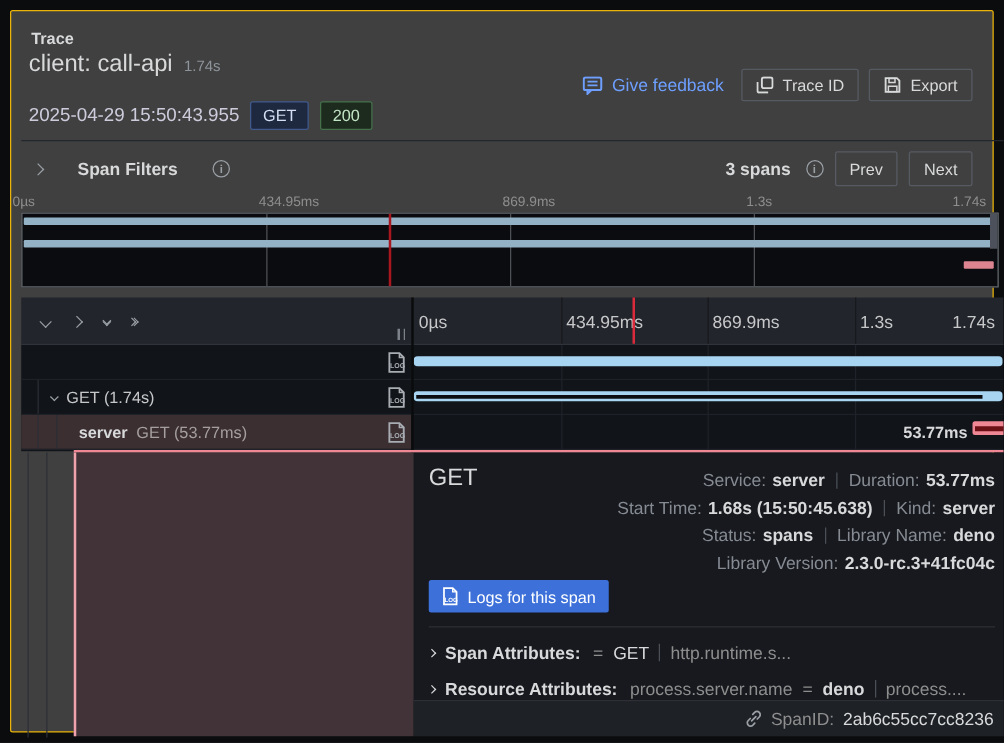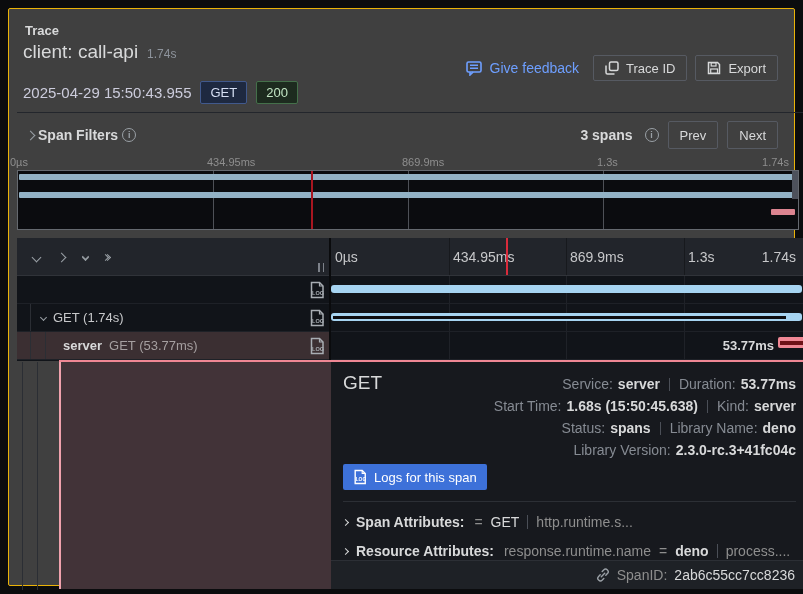--- a/index.html
+++ b/index.html
@@ -19,21 +19,21 @@
   .badge-get { background:#1e2940; border:1px solid #41598c; color:#d5def2; }
   .badge-200 { background:#1d2b1f; border:1px solid #44704a; color:#c2e5c4; }
   .actions { position:absolute; right:16px; top:46px; display:flex; align-items:center; gap:8px; }
   .feedback { display:flex; align-items:center; gap:7px; color:#6e9fff; font-size:14px; font-weight:500; cursor:pointer; margin-right:6px; }
   .btn { display:flex; align-items:center; gap:7px; height:26px; padding:0 11px; background:transparent;
          border:1px solid #565a62; border-radius:2px; color:#d8d9da; font-size:13px; font-weight:500; cursor:pointer; }
   .btn-lg { height:28px; }
 
   
   .section-divider { position:absolute; left:8px; top:103px; width:787px; height:1px; background:#23262c; }
-  .filters-left { position:absolute; left:18px; top:112px; height:28px; display:flex; align-items:center; gap:4px;text-align:center; }
+  .filters-left { position:absolute; left:18px; top:112px; height:28px; display:flex; align-items:center; gap:28px;text-align:center; }
   .filters-label { font-size:14px; font-weight:700; color:#d8d9da; }
   .filters-right { position:absolute; right:16px; top:112px; height:28px; display:flex; align-items:center; gap:9px; }
   .span-count { font-size:14px; font-weight:700; color:#d8d9da; margin-right:3px; }
 
   
   .cv { display:inline-block; width:7px; height:7px; border-right:1.7px solid currentColor; border-bottom:1.7px solid currentColor; }
   .cv-d { transform:rotate(45deg); }
   .cv-r { transform:rotate(-45deg); }
   .cv-sm { width:5px; height:5px; border-width:1.5px; }
   .dbl-d { display:inline-flex; flex-direction:column; }
@@ -309,21 +309,21 @@
         <span class="attr-label">Span Attributes:</span>
         <span class="attr-eq">=</span>
         <span class="attr-val">GET</span>
         <span class="attr-vline"></span>
         <span class="attr-more">http.runtime.s...</span>
       </div>
 
       <div class="attr-row" style="top:178px">
         <i class="cv cv-r cv-sm" style="color:#d8d9da"></i>
         <span class="attr-label">Resource Attributes:</span>
-        <span class="attr-key">response.runtime.name</span>
+        <span class="attr-key">process.server.name</span>
         <span class="attr-eq">=</span>
         <span class="attr-val" style="font-weight:700">deno</span>
         <span class="attr-vline"></span>
         <span class="attr-more">process....</span>
       </div>
 
       <div class="d-footer">
         <svg width="14" height="14" viewBox="0 0 14 14">
             <path d="M5.3 8.7 L8.7 5.3 M4.2 6.8 L2.6 8.4 a2.6 2.6 0 0 0 3.7 3.7 L7.8 10.5 M9.8 7.2 L11.4 5.6 a2.6 2.6 0 0 0 -3.7 -3.7 L6.2 3.5" stroke="#9aa0a6" stroke-width="1.4" fill="none" stroke-linecap="round"></path>
           </svg>

